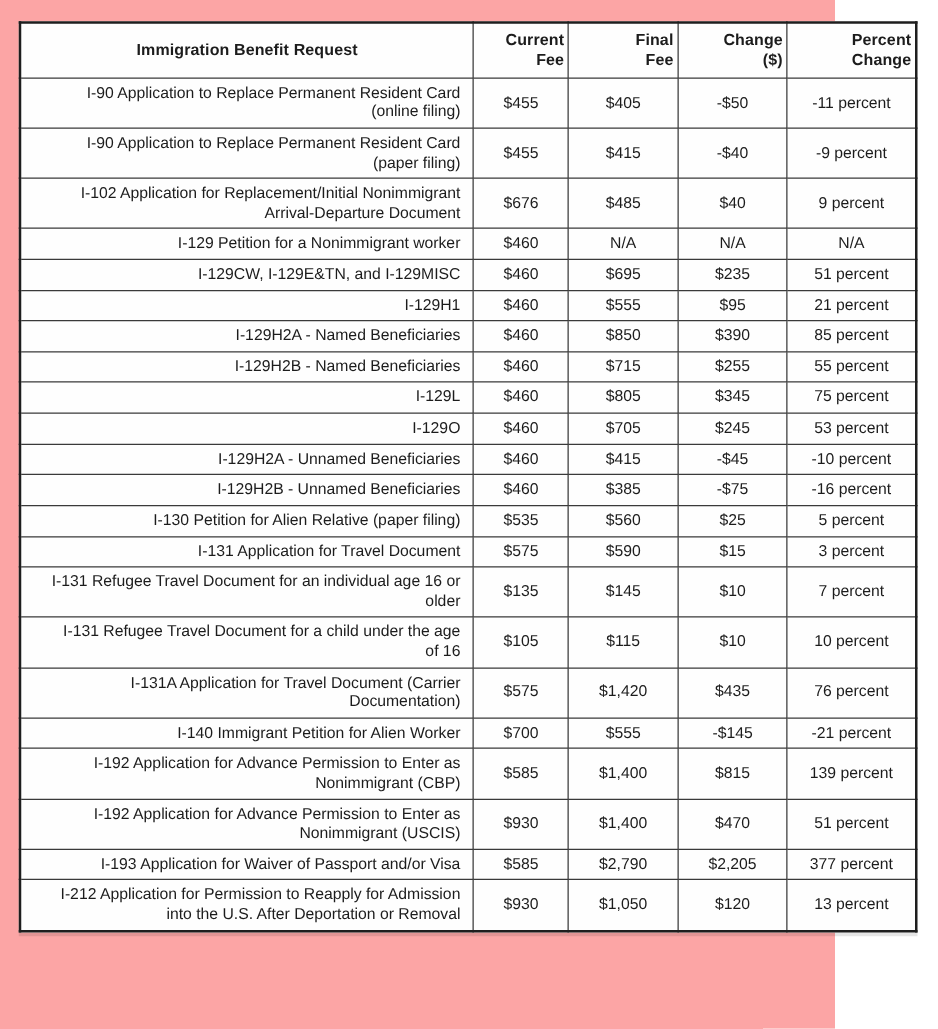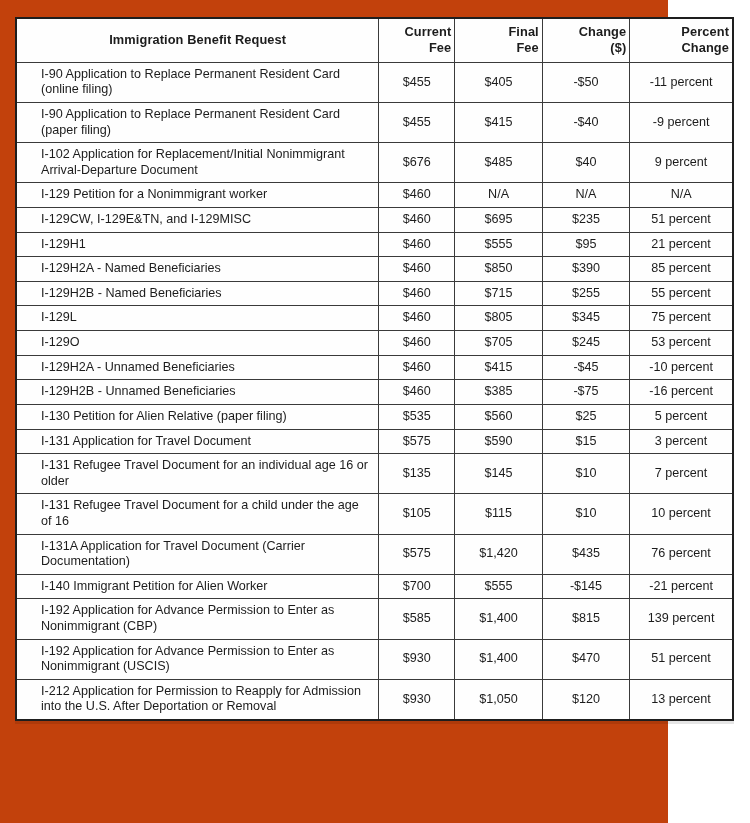--- a/index.html
+++ b/index.html
@@ -6,21 +6,21 @@
     margin: 0;
     padding: 0;
     background: #ffffff;
   }
   .page {
     position: relative;
     width: 668px;
     height: 823px;
     box-sizing: border-box;
     padding: 17px 15px;
-    background: #c2410c;
+    background: #fca5a5;
     font-family: "Liberation Sans", sans-serif;
     color: #1c1c1c;
   }
   table.fee-table {
     width: 719px;
     border-collapse: collapse;
     table-layout: fixed;
     border: 2.5px solid #1e1e1e;
     box-shadow: 0 3px 0 rgba(0,0,0,0.10);
     background: #fefefe;
@@ -40,21 +40,21 @@
     white-space: pre-line;
     letter-spacing: 0.1px;
   }
   .fee-table td {
     font-size: 12.6px;
     line-height: 1.24;
     padding: 4px 5px;
     text-align: center;
   }
   .fee-table td.req {
-    text-align: left;
+    text-align: right;
     padding-left: 24px;
     padding-right: 10px;
   }
   .fee-table th.req {
     text-align: center;
   }
 </style>
 </head>
 <body>
 
@@ -215,20 +215,27 @@
     <td class="num">139 percent</td>
   </tr>
         <tr>
     <td class="req">I-192 Application for Advance Permission to Enter as Nonimmigrant (USCIS)</td>
     <td class="num">$930</td>
     <td class="num">$1,400</td>
     <td class="num">$470</td>
     <td class="num">51 percent</td>
   </tr>
         <tr>
+    <td class="req">I-193 Application for Waiver of Passport and/or Visa</td>
+    <td class="num">$585</td>
+    <td class="num">$2,790</td>
+    <td class="num">$2,205</td>
+    <td class="num">377 percent</td>
+  </tr>
+        <tr>
     <td class="req">I-212 Application for Permission to Reapply for Admission into the U.S. After Deportation or Removal</td>
     <td class="num">$930</td>
     <td class="num">$1,050</td>
     <td class="num">$120</td>
     <td class="num">13 percent</td>
   </tr>
       </tbody>
   </table>
 </div>
 

